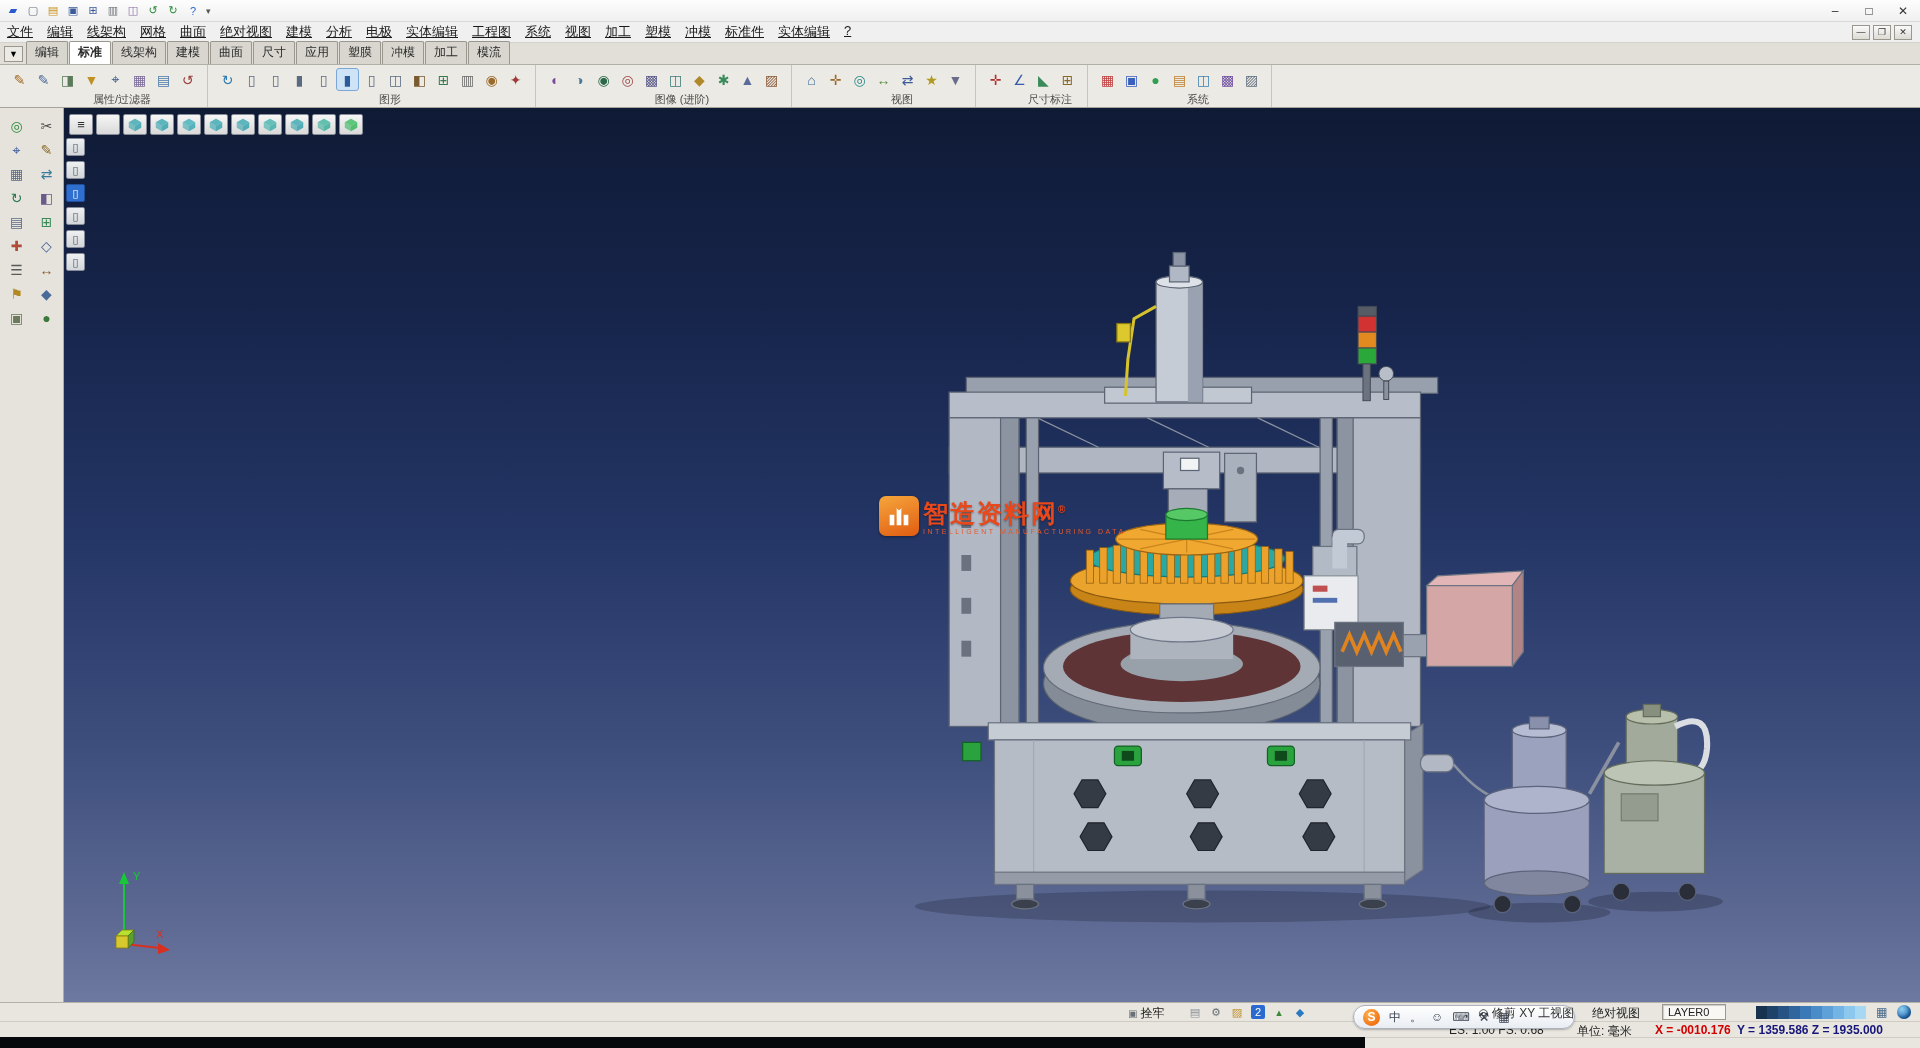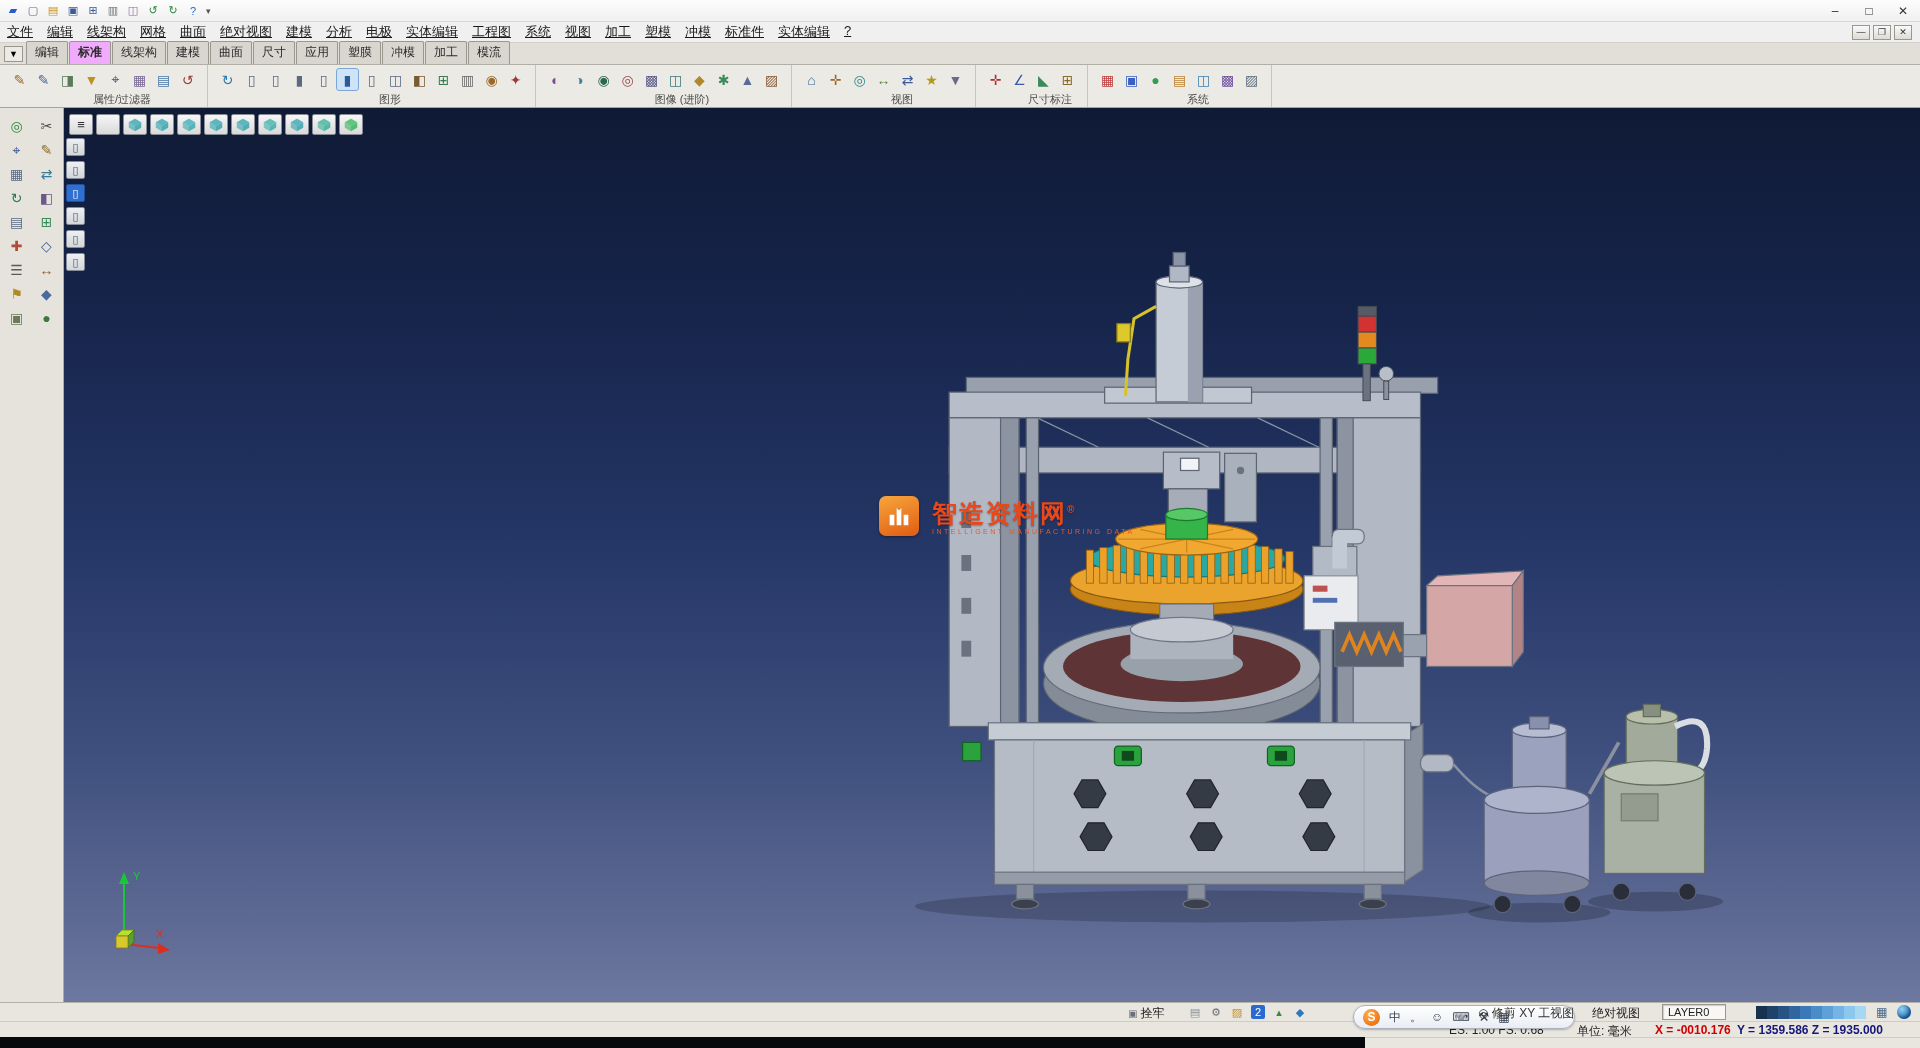--- a/index.html
+++ b/index.html
@@ -20,21 +20,21 @@
   .menu-items{display:flex;text-decoration:underline;}
   .menu-item{padding:0 7px;}
   .mdi-controls{margin-left:auto;display:flex;gap:3px;padding-right:8px;}
   .mdi-btn{width:18px;height:15px;border:1px solid #9a978e;background:linear-gradient(#fafafa,#dedbd4);display:flex;align-items:center;justify-content:center;font-size:9px;color:#333;}
 
   
   .tabbar{height:22px;background:#e2dfd8;border-bottom:1px solid #b2afa6;display:flex;align-items:flex-end;padding-left:4px;font-size:12px;}
   .tab-drop{font-size:9px;border:1px solid #9a978e;background:#eceae4;padding:2px 4px;margin:0 3px 2px 0;}
   .tabs{display:flex;}
   .tab{padding:2px 8px 3px;border:1px solid #9a978e;border-bottom:none;background:#d9d6cf;margin-right:1px;border-radius:2px 2px 0 0;color:#2a2a2a;}
-  .tab.active{background:#f0abfc;font-weight:bold;}
+  .tab.active{background:#ffffff;font-weight:bold;}
 
   
   .ribbon{height:43px;background:#eceae4;border-bottom:1px solid #a6a39a;display:flex;}
   .rgroup{display:flex;flex-direction:column;align-items:center;padding:2px 9px 1px;border-right:1px solid #c8c5bc;}
   .ricons{display:flex;gap:3px;align-items:center;height:25px;}
   .ricon{width:21px;height:21px;display:flex;align-items:center;justify-content:center;font-size:14px;border-radius:2px;}
   .ricon.active{background:#cfe3f7;outline:1px solid #7aa7d8;}
   .rlabel{font-size:11px;line-height:13px;color:#4a4a4a;margin-top:1px;margin-left:37px;}
 
   
@@ -49,21 +49,21 @@
   .cubes{display:flex;gap:3px;}
   .vtbtn{width:24px;height:21px;background:linear-gradient(#f6f6f6,#d9d9d9);border:1px solid #878c96;border-radius:2px;display:flex;align-items:center;justify-content:center;font-size:13px;color:#333;}
   .cube svg{width:16px;height:16px;}
 
   
   .minibar{position:absolute;left:2px;top:30px;display:flex;flex-direction:column;gap:5px;}
   .mbtn{width:19px;height:18px;background:linear-gradient(#eef0f2,#d2d6da);border:1px solid #858c98;border-radius:2px;display:flex;align-items:center;justify-content:center;font-size:11px;color:#555;}
   .mbtn.active{background:#2f6fd0;color:#fff;border-color:#234f9a;}
 
   
-  .watermark{position:absolute;left:815px;top:388px;display:flex;align-items:center;gap:13px;}
+  .watermark{position:absolute;left:815px;top:388px;display:flex;align-items:center;gap:4px;}
   .wm-logo{width:40px;height:40px;border-radius:7px;background:linear-gradient(160deg,#f6a63c,#e05c12);display:flex;align-items:center;justify-content:center;box-shadow:0 1px 3px rgba(0,0,0,.4);}
   .wm-body{display:flex;flex-direction:column;}
   .wm-text{color:#e8481a;font-weight:bold;font-size:25px;line-height:26px;letter-spacing:2px;text-shadow:0 1px 2px rgba(0,0,0,.35);}
   .wm-text sup{font-size:10px;}
   .wm-sub{font-size:7px;color:#e85828;letter-spacing:2.5px;margin-top:2px;}
 
   .axis{position:absolute;left:42px;top:758px;}
 
   
   .status1{height:19px;background:#e9e6df;border-top:1px solid #b4b1a8;position:relative;font-size:12px;color:#222;}

